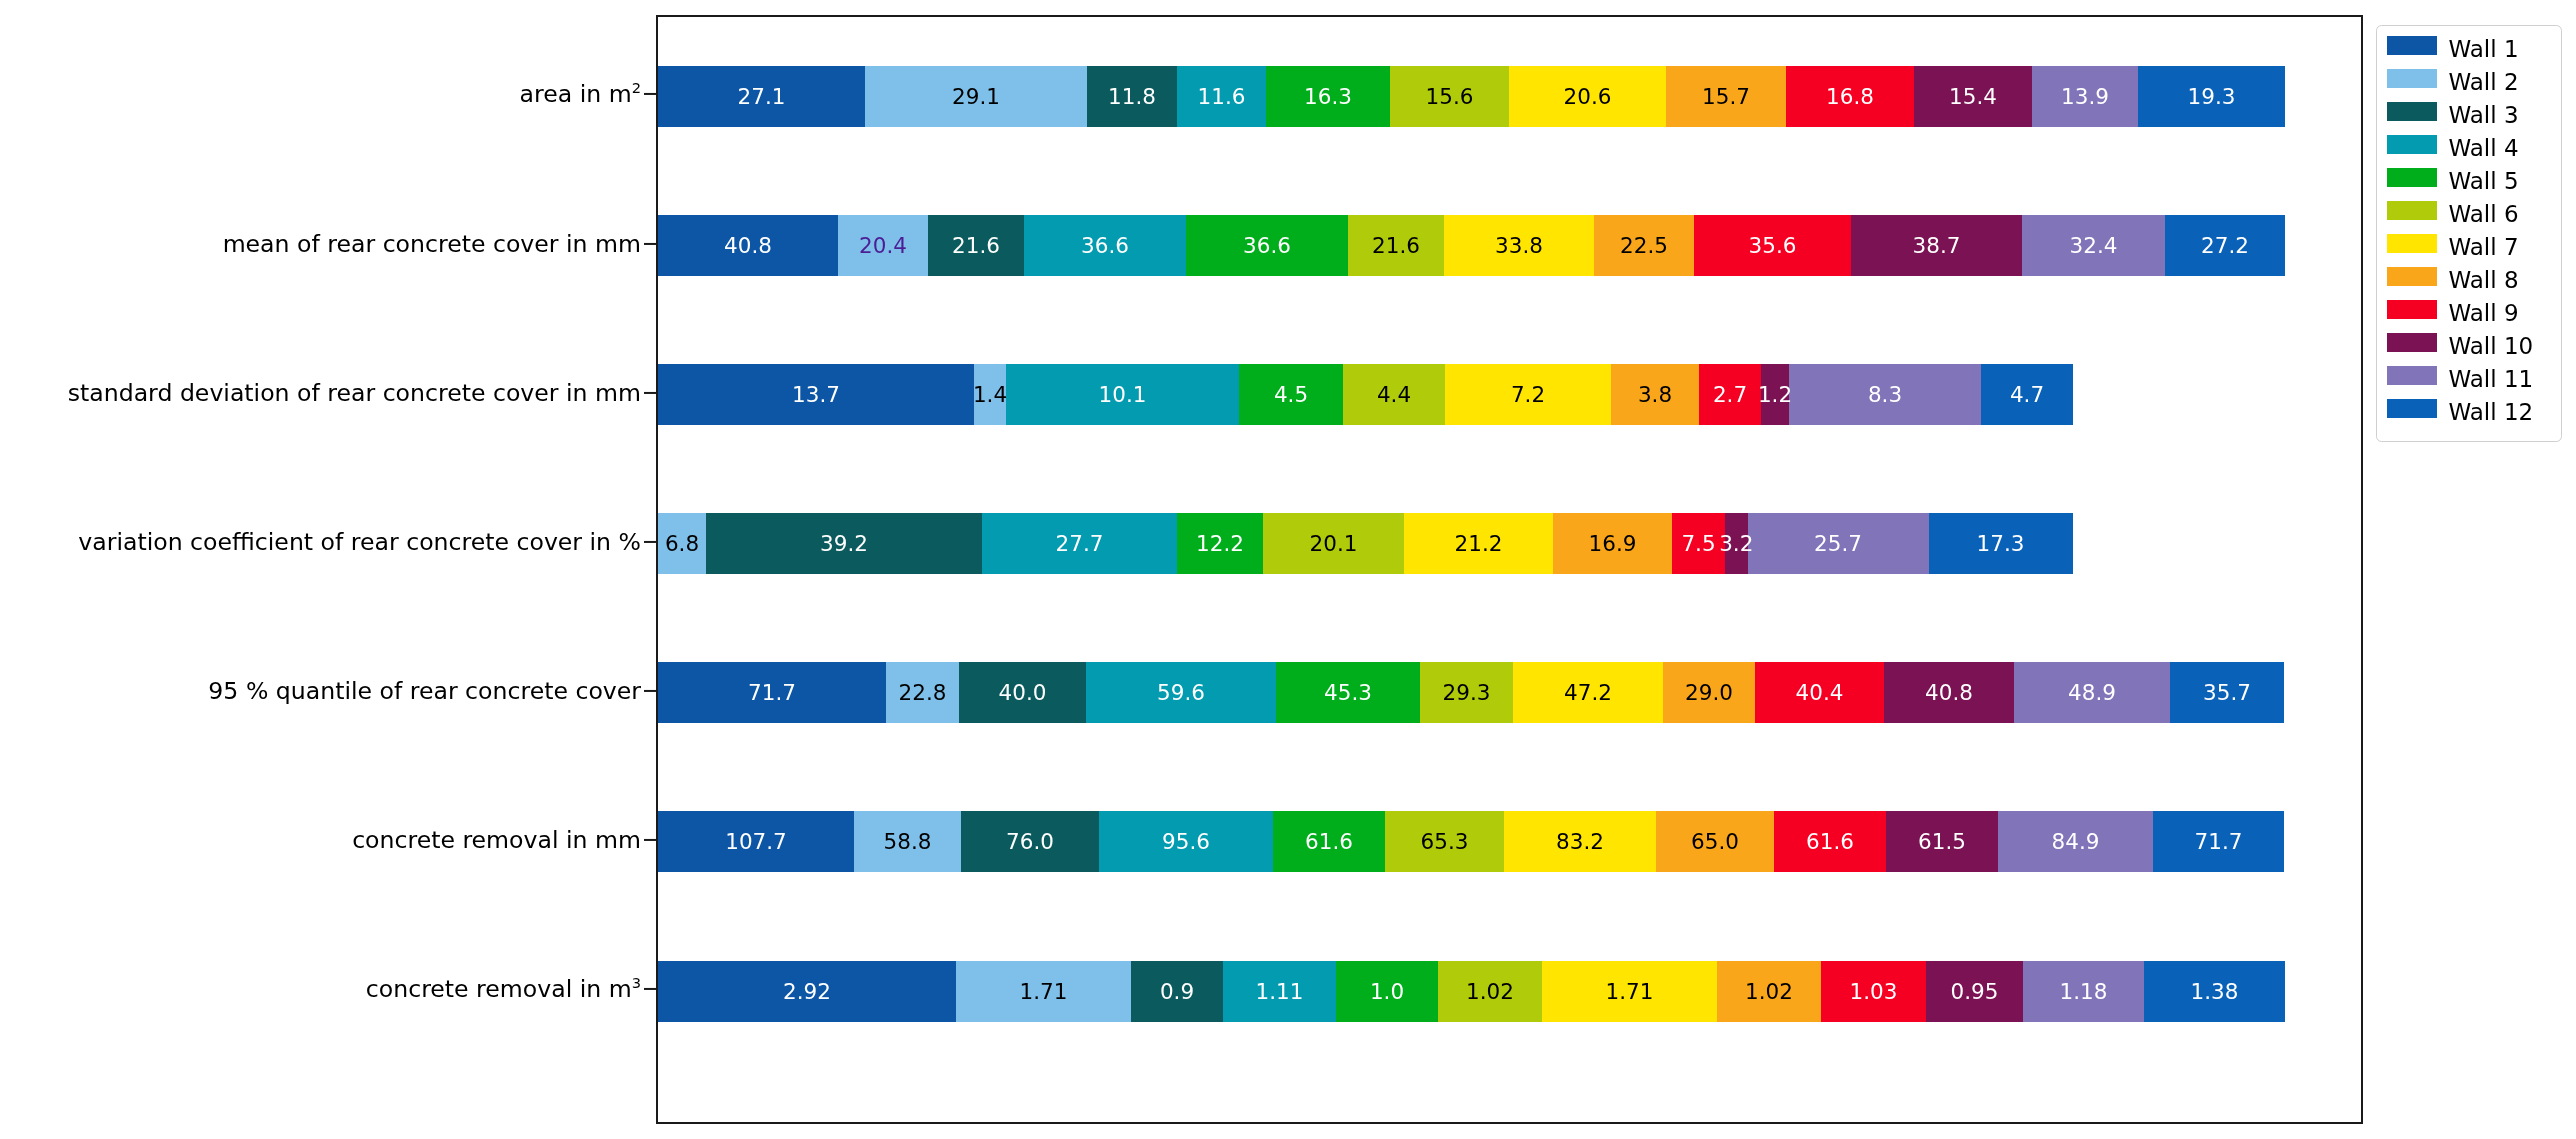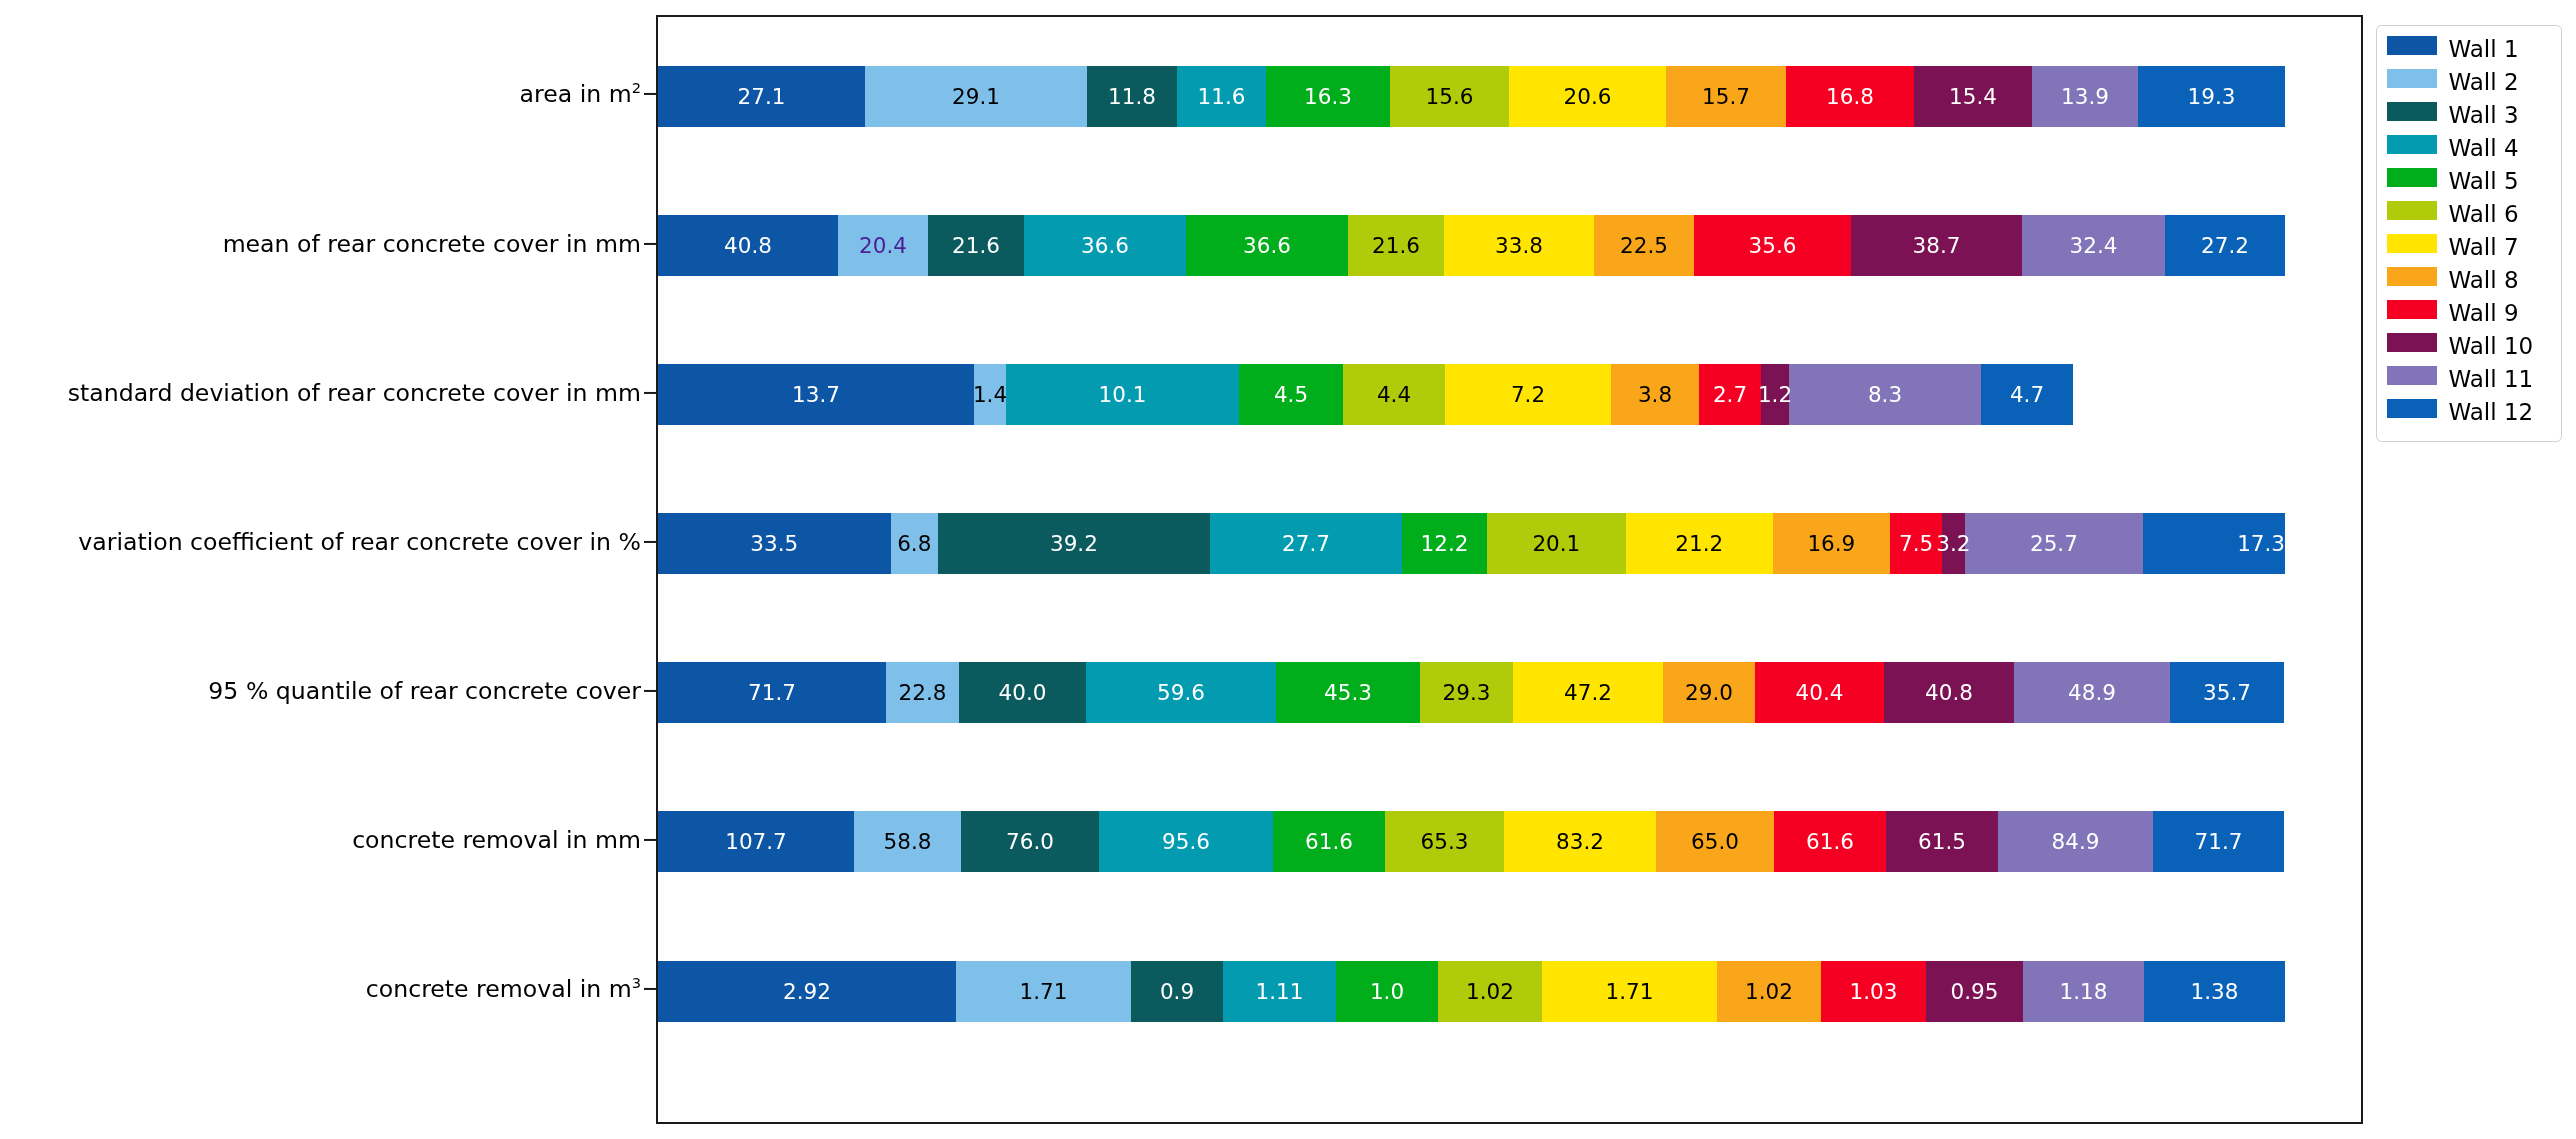--- a/index.html
+++ b/index.html
@@ -239,23 +239,20 @@
             <span class="seg-label" style="color: rgb(255, 255, 255);">1.2</span>
           </div>
           <div class="bar-seg" style="width: 192px; background: rgb(129, 116, 184);">
             <span class="seg-label" style="color: rgb(255, 255, 255);">8.3</span>
           </div>
           <div class="bar-seg" style="width: 92px; background: rgb(10, 98, 184);">
             <span class="seg-label" style="color: rgb(255, 255, 255);">4.7</span>
           </div>
         </div>
         <div class="bar-row" style="top: 496px;">
-          <div class="bar-seg" style="width: 236px; background: rgb(13, 86, 166);">
-            <span class="seg-label" style="color: rgb(255, 255, 255);">33.5</span>
-          </div>
           <div class="bar-seg" style="width: 48px; background: rgb(126, 192, 234);">
             <span class="seg-label" style="color: rgb(0, 0, 0);">6.8</span>
           </div>
           <div class="bar-seg" style="width: 276px; background: rgb(11, 91, 94);">
             <span class="seg-label" style="color: rgb(255, 255, 255);">39.2</span>
           </div>
           <div class="bar-seg" style="width: 195px; background: rgb(3, 155, 175);">
             <span class="seg-label" style="color: rgb(255, 255, 255);">27.7</span>
           </div>
           <div class="bar-seg" style="width: 86px; background: rgb(0, 174, 28);">
@@ -272,21 +269,21 @@
           </div>
           <div class="bar-seg" style="width: 53px; background: rgb(245, 0, 35);">
             <span class="seg-label" style="color: rgb(255, 255, 255);">7.5</span>
           </div>
           <div class="bar-seg" style="width: 22.5px; background: rgb(123, 18, 83);">
             <span class="seg-label" style="color: rgb(255, 255, 255);">3.2</span>
           </div>
           <div class="bar-seg" style="width: 181px; background: rgb(129, 116, 184);">
             <span class="seg-label" style="color: rgb(255, 255, 255);">25.7</span>
           </div>
-          <div class="bar-seg" style="width: 144px; background: rgb(10, 98, 184); justify-content: flex-end;">
+          <div class="bar-seg" style="width: 144px; background: rgb(10, 98, 184);">
             <span class="seg-label" style="color: rgb(255, 255, 255);">17.3</span>
           </div>
         </div>
         <div class="bar-row" style="top: 645px;">
           <div class="bar-seg" style="width: 228px; background: rgb(13, 86, 166);">
             <span class="seg-label" style="color: rgb(255, 255, 255);">71.7</span>
           </div>
           <div class="bar-seg" style="width: 73px; background: rgb(126, 192, 234);">
             <span class="seg-label" style="color: rgb(0, 0, 0);">22.8</span>
           </div>

